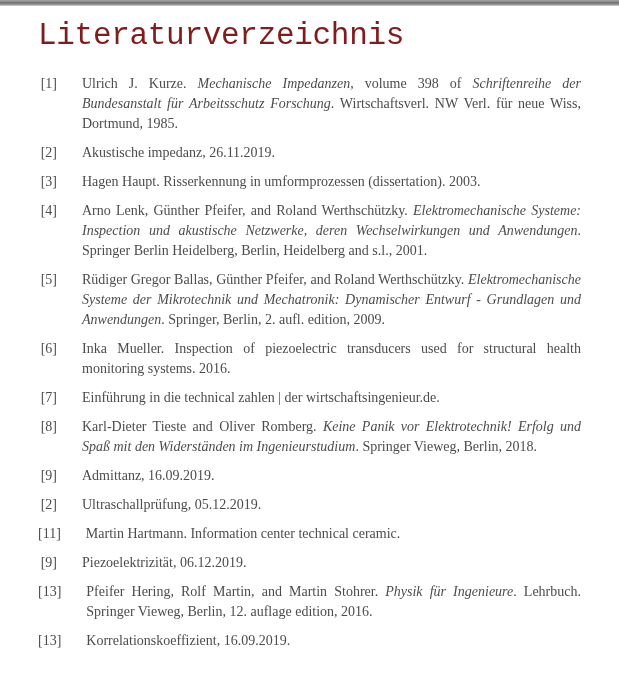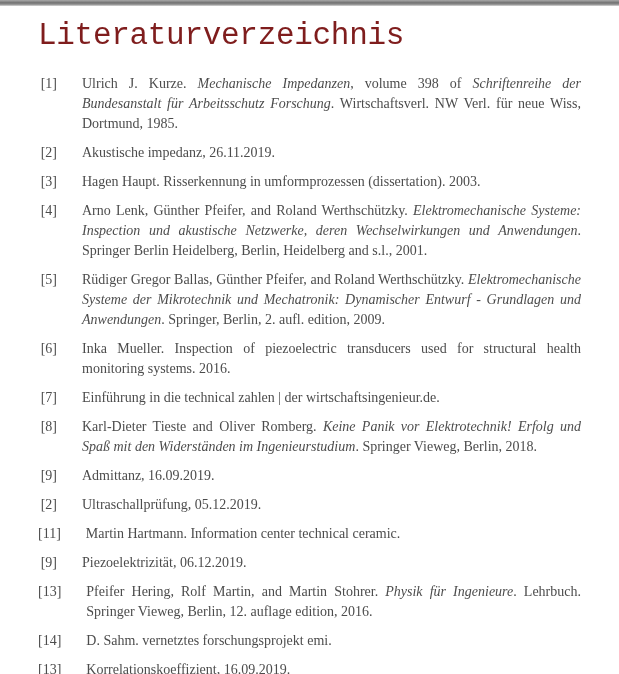--- a/index.html
+++ b/index.html
@@ -107,21 +107,17 @@
       </div>
       <div class="bib-entry">
         <span class="bib-label">[9]</span>
         <span class="bib-content"><span>Piezoelektrizität, 06.12.2019.</span></span>
       </div>
       <div class="bib-entry">
         <span class="bib-label">[13]</span>
         <span class="bib-content"><span>Pfeifer Hering, Rolf Martin, and Martin Stohrer. </span><span class="italic">Physik für Ingenieure</span><span>. Lehrbuch. Springer Vieweg, Berlin, 12. auflage edition, 2016.</span></span>
       </div>
       <div class="bib-entry">
-        <span class="bib-label">[14]</span>
-        <span class="bib-content"><span>D. Sahm. vernetztes forschungsprojekt emi.</span></span>
-      </div>
-      <div class="bib-entry">
         <span class="bib-label">[13]</span>
         <span class="bib-content"><span>Korrelationskoeffizient, 16.09.2019.</span></span>
       </div>
     </div>
 </div>
 
 </body></html>

